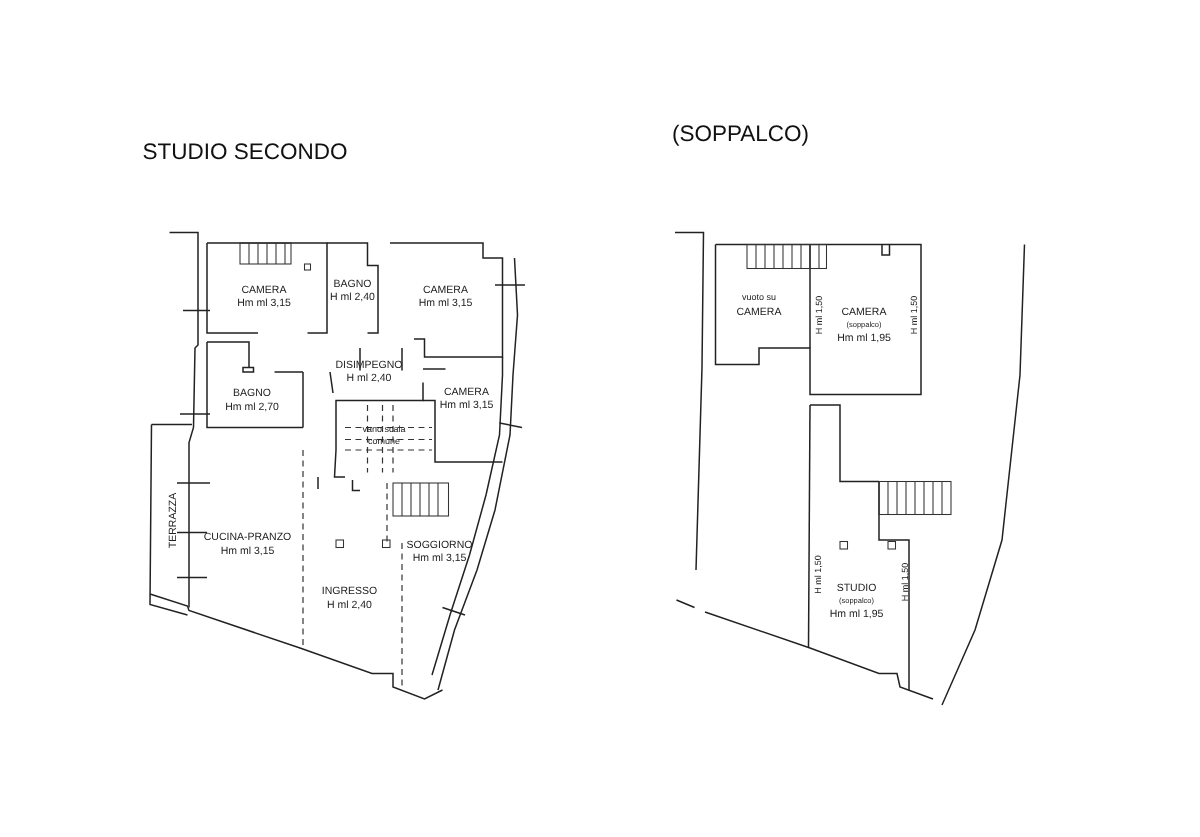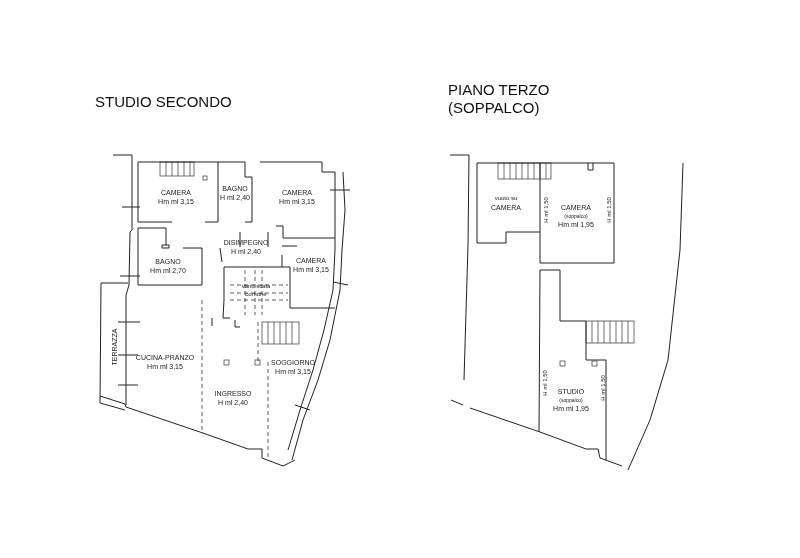--- a/index.html
+++ b/index.html
@@ -9,21 +9,20 @@
     .lbl { font-family: "Liberation Sans", sans-serif; fill: #222; text-anchor: middle; }
     .w { stroke: #222; stroke-width: 1; fill: none; }
     .d { stroke: #333; stroke-width: 0.8; fill: none; stroke-dasharray: 4 3; }
     .st { stroke: #333; stroke-width: 0.7; fill: none; }
   </style>
 </head>
 <body>
 
 <div class="title" style="left:95px; top:93px;">STUDIO SECONDO</div>
 <div class="title" style="left:448px; top:81px;">
-  <div>PIANO TERZO</div>
   <div>(SOPPALCO)</div>
 </div>
 
 <svg width="800" height="558" viewBox="0 0 800 558">
 
   <g>
 
     <polyline class="w" points="113,155 132,155 132,230 130,232 129,285 126,295 126,405"></polyline>
     <polyline class="w" points="138,162 138,222 172,222"></polyline>
 

